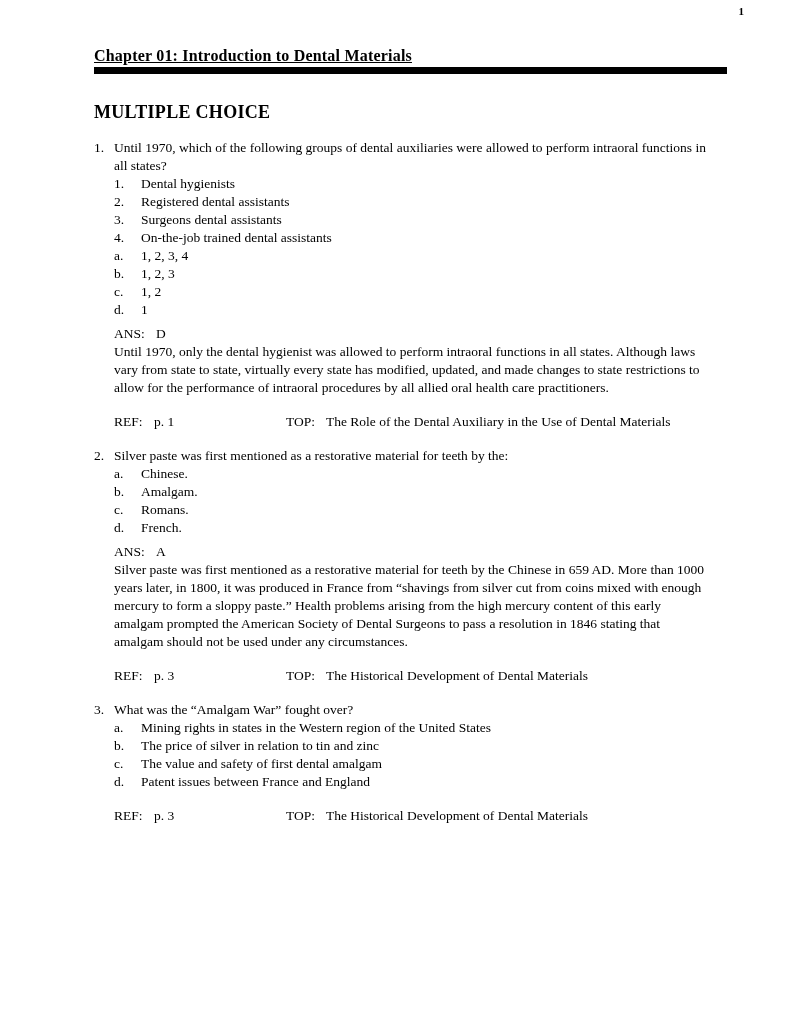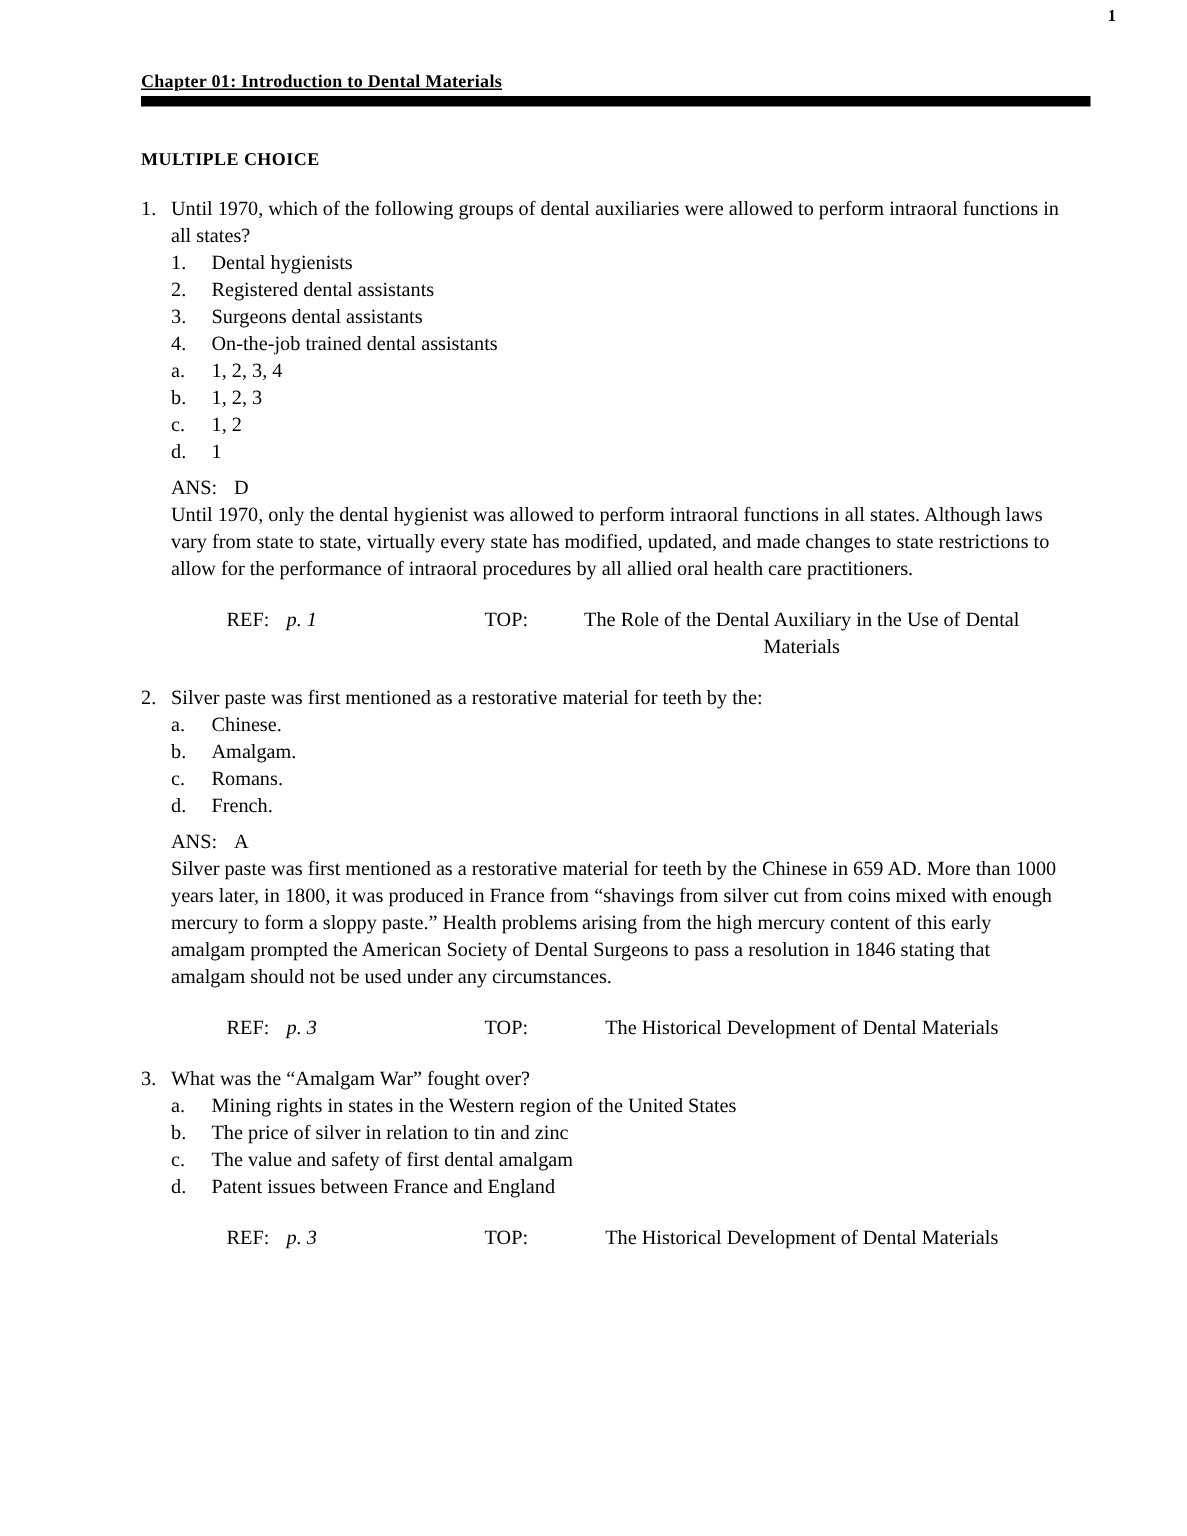--- a/index.html
+++ b/index.html
@@ -23,34 +23,34 @@
     font-size: 11px;
     font-weight: bold;
   }
   .content {
     position: absolute;
     left: 94px;
     top: 47px;
     width: 633px;
   }
   .doc-title {
-    font-size: 12px;
+    font-size: 16px;
     font-weight: bold;
     text-decoration: underline;
     letter-spacing: 0.2px;
     margin: 0;
   }
   .title-rule {
     width: 633px;
     height: 7px;
     background: #000000;
     margin-top: 2px;
   }
   .section-heading {
-    font-size: 12px;
+    font-size: 18px;
     font-weight: bold;
     margin-top: 28px;
     letter-spacing: 0.3px;
   }
   .questions {
     margin-top: 16px;
     font-size: 13.5px;
     line-height: 18px;
   }
   .question {
@@ -74,25 +74,25 @@
     flex: 0 0 27px;
   }
   .sub-text, .choice-text { flex: 1; }
   .answer-block { margin-top: 6px; }
   .ans-label {
     display: inline-block;
     width: 42px;
     font-weight: normal;
   }
   .rationale { margin: 0; }
-  .ref-line { margin-top: 16px; display: flex; margin-left: 37px; }
+  .ref-line { margin-top: 16px; display: flex; }
   .ref-label { width: 40px; flex: 0 0 40px; }
-  .ref-value { width: 132px; flex: 0 0 132px; font-style: italic; }
+  .ref-value { width: 132px; flex: 0 0 132px; }
   .top-label { width: 40px; flex: 0 0 40px; }
-  .top-value { flex: 1; text-align: center; }
+  .top-value { flex: 1; }
 </style>
 </head>
 <body>
 
 <div class="page">
   <div class="page-number">1</div>
   <div class="content">
     <h1 class="doc-title">Chapter 01: Introduction to Dental Materials</h1>
     <div class="title-rule"></div>
     <div class="section-heading">MULTIPLE CHOICE</div>

